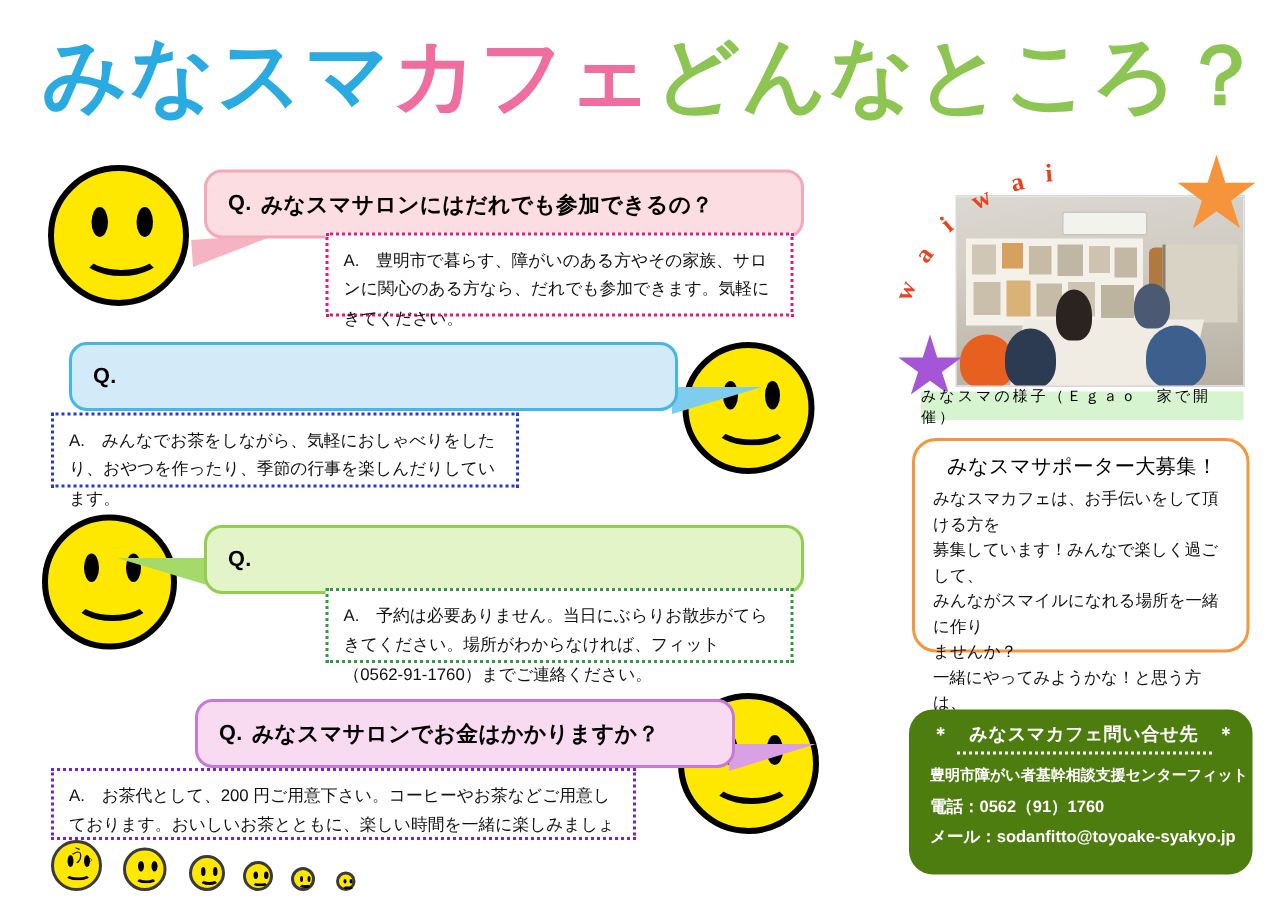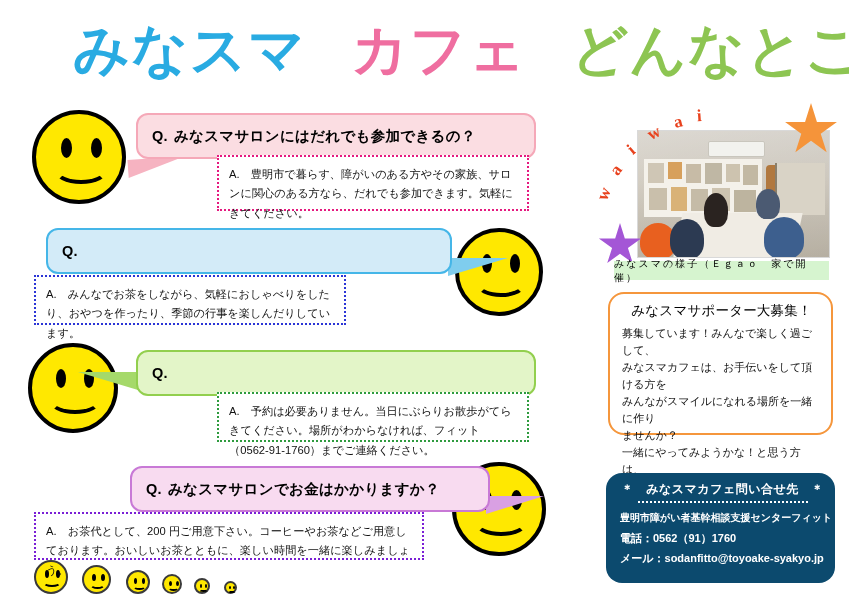--- a/index.html
+++ b/index.html
@@ -24,21 +24,21 @@
     left: 28px;
     top: 14px;
     width: 800px;
     height: 72px;
     font-size: 56px;
     font-weight: bold;
     letter-spacing: 1px;
     line-height: 72px;
     white-space: nowrap;
   }
-  .title span { display: inline-block; margin-left: 45px; }
+  .title span { display: inline-block; }
   .t-blue  { color: #29abe2; }
   .t-pink  { color: #ef6ea0; }
   .t-green { color: #8dc552; }
 
   
   .smiley {
     position: absolute;
     border-radius: 50%;
     background: #ffe800;
     border: 4px solid #000000;
@@ -246,21 +246,21 @@
     font-size: 11px;
     line-height: 1.55;
     color: #111;
   }
 
   
   .contact {
     position: absolute;
     left: 606px; top: 473px;
     width: 229px; height: 110px;
-    background: #0c4a6e;
+    background: #4d7c0f;
     border-radius: 16px;
     box-sizing: border-box;
     color: #ffffff;
     padding: 8px 10px 0 14px;
   }
   .c-title {
     text-align: center;
     font-size: 12px;
     font-weight: bold;
     letter-spacing: 0.5px;
@@ -408,22 +408,22 @@
   </div>
 
   <div class="star star-orange"></div>
   <div class="star star-purple"></div>
 
   <div class="cap">みなスマの様子（Ｅｇａｏ　家で開催）</div>
 
   <div class="sup">
     <div class="sup-title">みなスマサポーター大募集！</div>
     <div class="sup-body">
+      <div>みなスマカフェは、お手伝いをして頂ける方を</div>
       <div>募集しています！みんなで楽しく過ごして、</div>
-      <div>みなスマカフェは、お手伝いをして頂ける方を</div>
       <div>みんながスマイルになれる場所を一緒に作り</div>
       <div>ませんか？</div>
       <div>一緒にやってみようかな！と思う方は、</div>
       <div>フィットへご連絡ください。</div>
     </div>
   </div>
 
   <div class="contact">
     <div class="c-title">＊　みなスマカフェ問い合せ先　＊</div>
     <div class="c-dots"></div>

